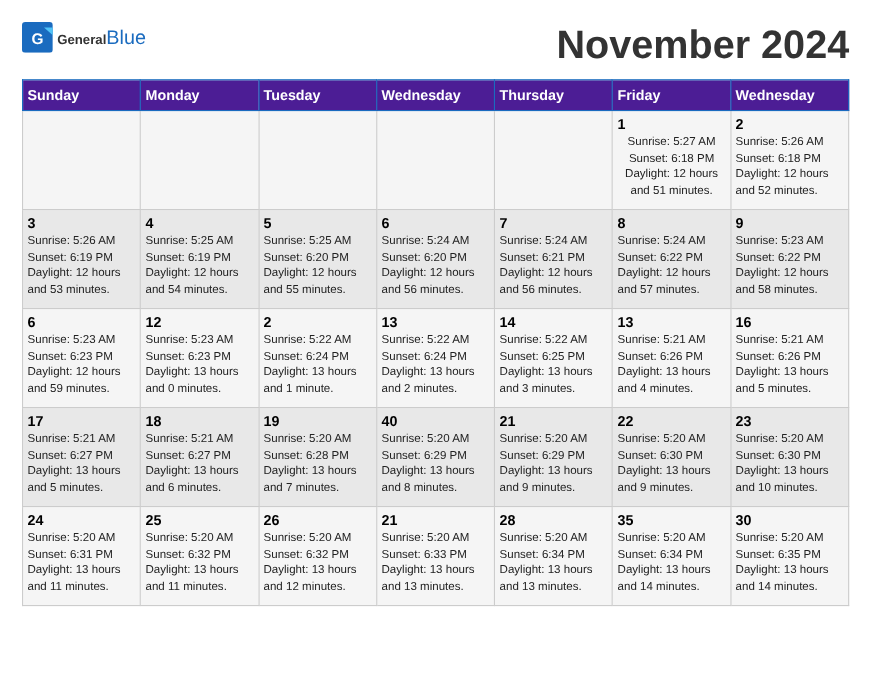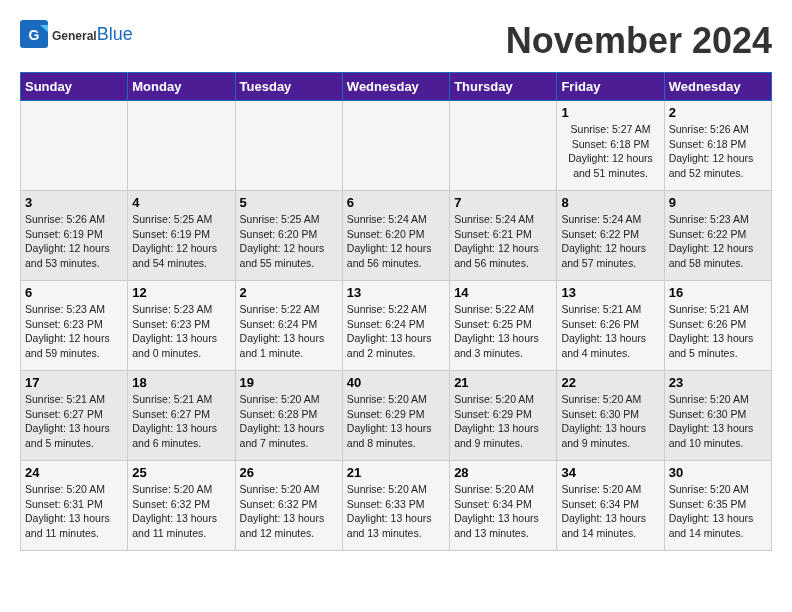--- a/index.html
+++ b/index.html
@@ -321,21 +321,21 @@
 and 13 minutes.</div>
         </td>
         <td>
           <span class="day-num">28</span>
           <div class="day-info" style="white-space: pre-line;">Sunrise: 5:20 AM
 Sunset: 6:34 PM
 Daylight: 13 hours
 and 13 minutes.</div>
         </td>
         <td>
-          <span class="day-num">34</span>
+          <span class="day-num">35</span>
           <div class="day-info" style="white-space: pre-line;">Sunrise: 5:20 AM
 Sunset: 6:34 PM
 Daylight: 13 hours
 and 14 minutes.</div>
         </td>
         <td>
           <span class="day-num">30</span>
           <div class="day-info" style="white-space: pre-line;">Sunrise: 5:20 AM
 Sunset: 6:35 PM
 Daylight: 13 hours

